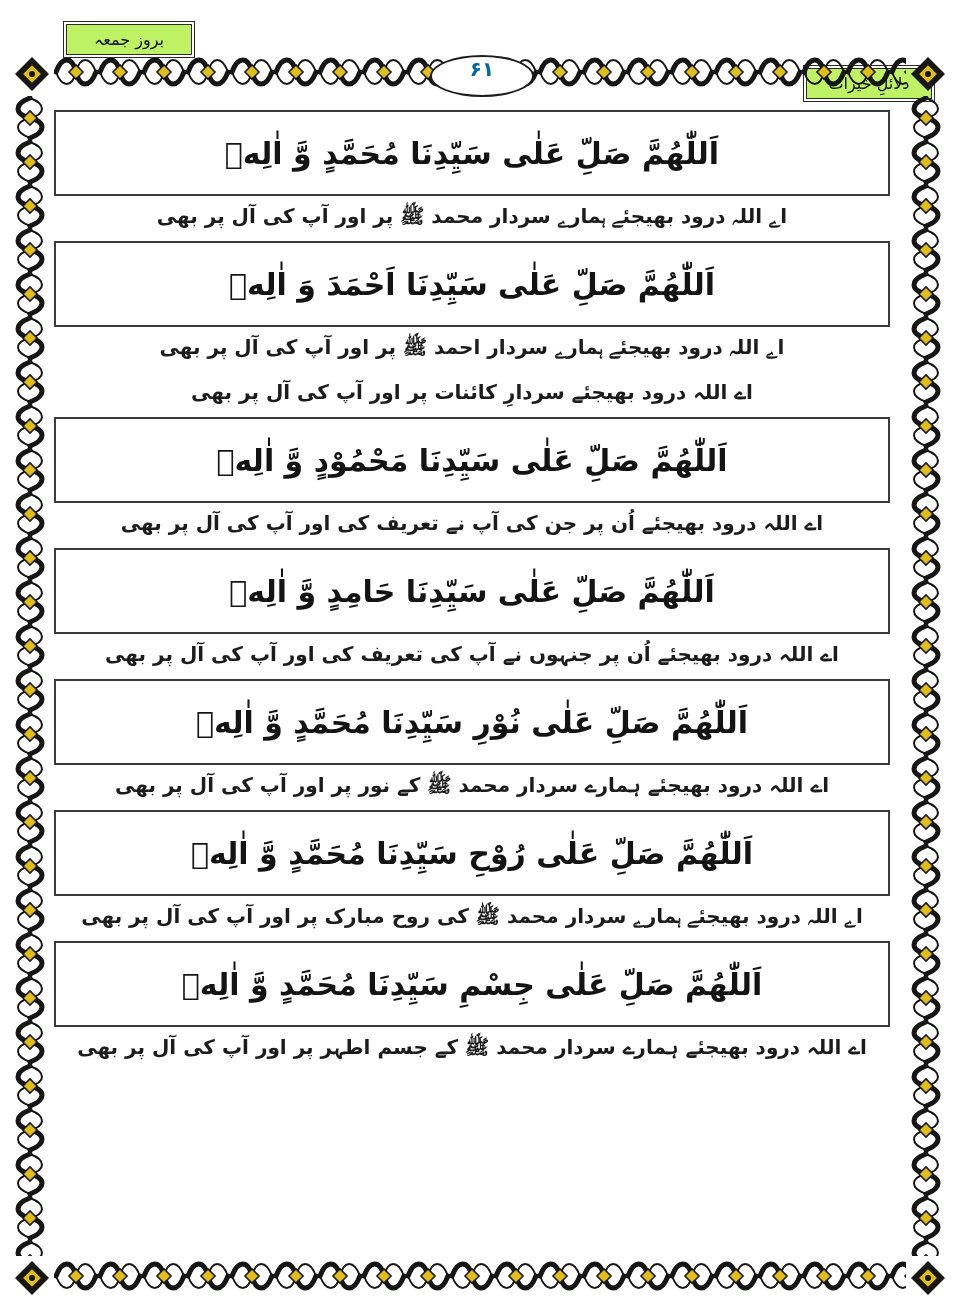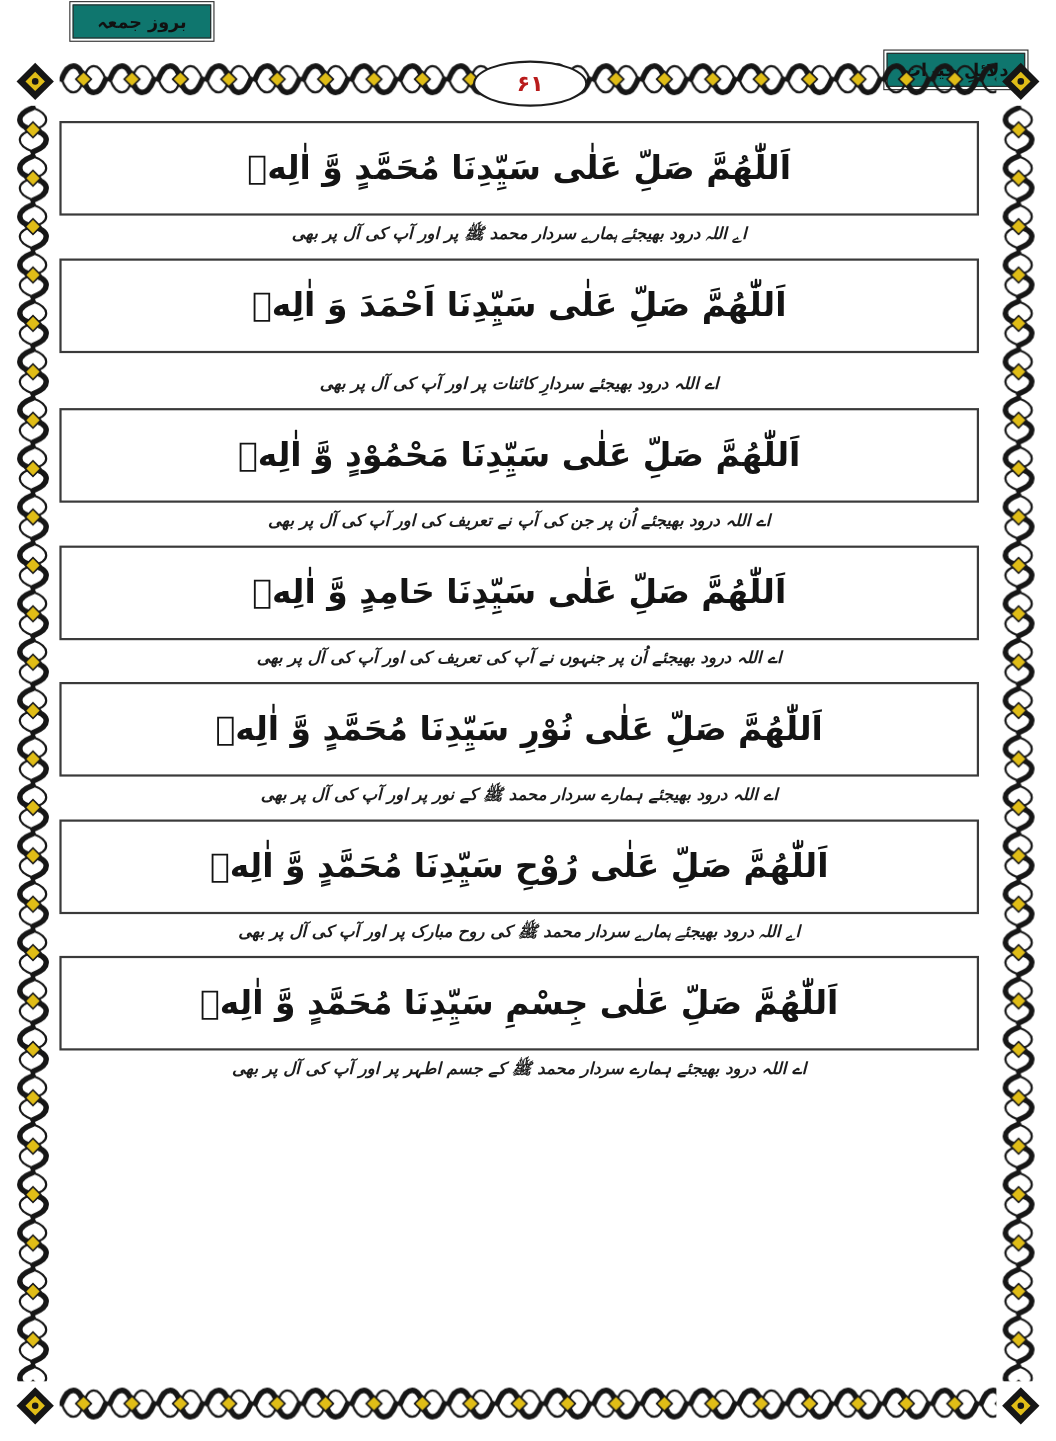--- a/index.html
+++ b/index.html
@@ -13,27 +13,27 @@
     width:960px;
     height:1310px;
     background:#ffffff;
     overflow:hidden;
     direction:rtl;
   }
 
   
   .badge{
     position:absolute;
-    top:4px;
+    top:24px;
     border:1px solid #2b2b2b;
     box-shadow:0 0 0 2px #ffffff, 0 0 0 3px #2b2b2b;
-    background:#0f766e;
+    background:#bef264;
     padding:5px 14px;
     font-size:16px;
-    font-weight:bold;
+    font-weight:normal;
     color:#111;
     min-width:96px;
     text-align:center;
   }
   .badge-left{ left:66px; }
   .badge-right{ right:28px;margin-top:44px; }
 
   
   .strip{ position:absolute; display:block; }
   .strip-top    { left:54px;  top:52px;    }
@@ -50,25 +50,24 @@
   .cartouche{
     position:absolute;
     left:430px;
     top:55px;
     width:100px;
     height:38px;
     background:#ffffff;
     border:2px solid #1d1d1d;
     border-radius:50%;
     display:flex;
-    align-items:center;
     justify-content:center;
     font-size:20px;
     font-weight:bold;
-    color:#b91c1c;
+    color:#0369a1;
     z-index:3;
   }
 
   
   .content{
     position:absolute;
     left:54px;
     right:70px;
     top:110px;
     display:flex;
@@ -92,26 +91,25 @@
     font-weight:bold;
     color:#141414;
     letter-spacing:1px;
     line-height:1.1;
     text-align:center;
     white-space:nowrap;
   }
   .urdu{
     margin:7px 0 0 0;
     direction:rtl;
-    font-size:15px;
+    font-size:20px;
     font-weight:bold;
     color:#1c1c1c;
     text-align:center;
     line-height:1.3;
-    font-style:italic;
   }
 </style>
 </head>
 <body>
 
 <div class="page">
 
   <svg width="0" height="0" style="position:absolute" aria-hidden="true">
     <defs>
       <pattern id="orn-h" width="44" height="40" patternUnits="userSpaceOnUse">
@@ -178,20 +176,21 @@
       <div class="dua-box">
         <p class="arabic">اَللّٰهُمَّ صَلِّ عَلٰی سَیِّدِنَا مُحَمَّدٍ وَّ اٰلِهٖ</p>
       </div>
       <p class="urdu">اے اللہ درود بھیجئے ہمارے سردار محمد ﷺ پر اور آپ کی آل پر بھی</p>
     </section>
 
     <section class="dua-block">
       <div class="dua-box">
         <p class="arabic">اَللّٰهُمَّ صَلِّ عَلٰی سَیِّدِنَا اَحْمَدَ وَ اٰلِهٖ</p>
       </div>
+      <p class="urdu">اے اللہ درود بھیجئے ہمارے سردار احمد ﷺ پر اور آپ کی آل پر بھی</p>
     </section>
 
     <section class="dua-block">
       <p class="urdu">اے اللہ درود بھیجئے سردارِ کائنات پر اور آپ کی آل پر بھی</p>
     </section>
 
     <section class="dua-block">
       <div class="dua-box">
         <p class="arabic">اَللّٰهُمَّ صَلِّ عَلٰی سَیِّدِنَا مَحْمُوْدٍ وَّ اٰلِهٖ</p>
       </div>

